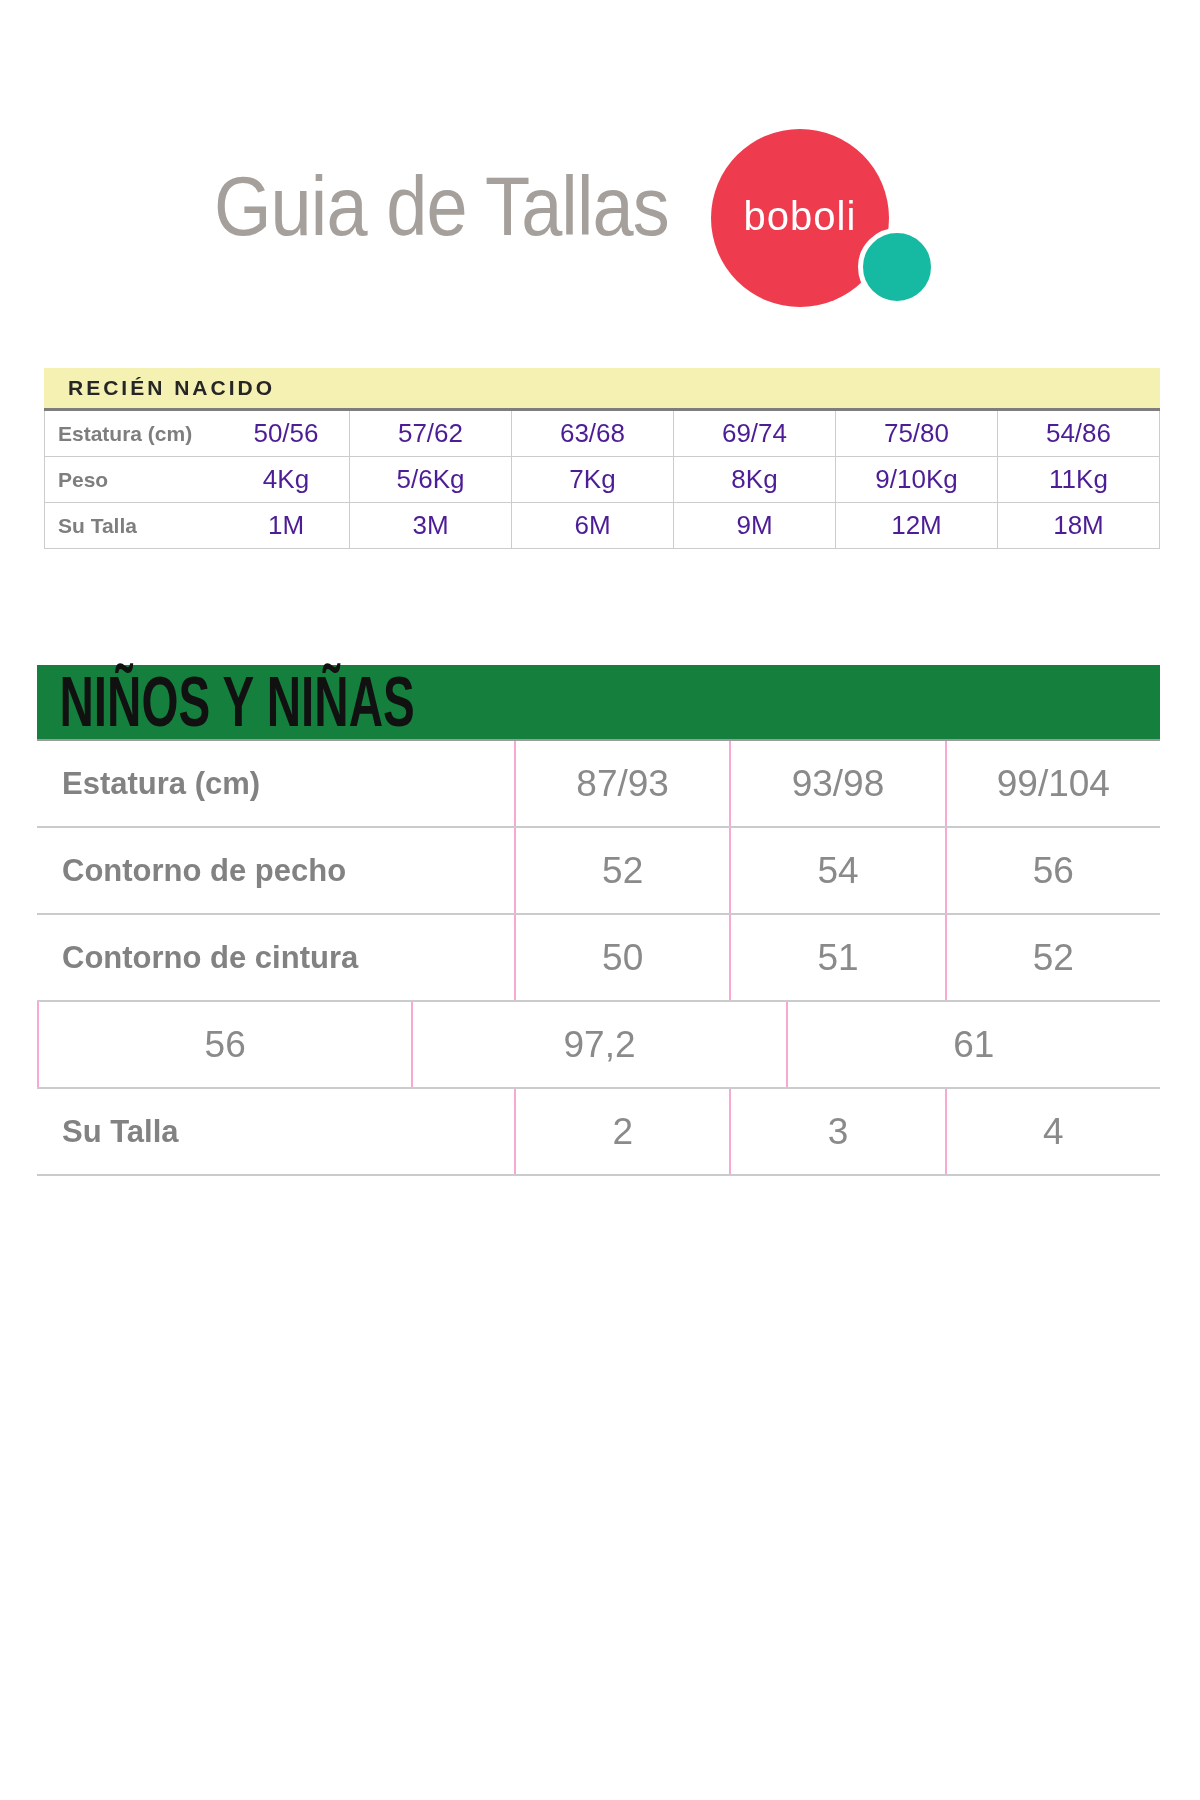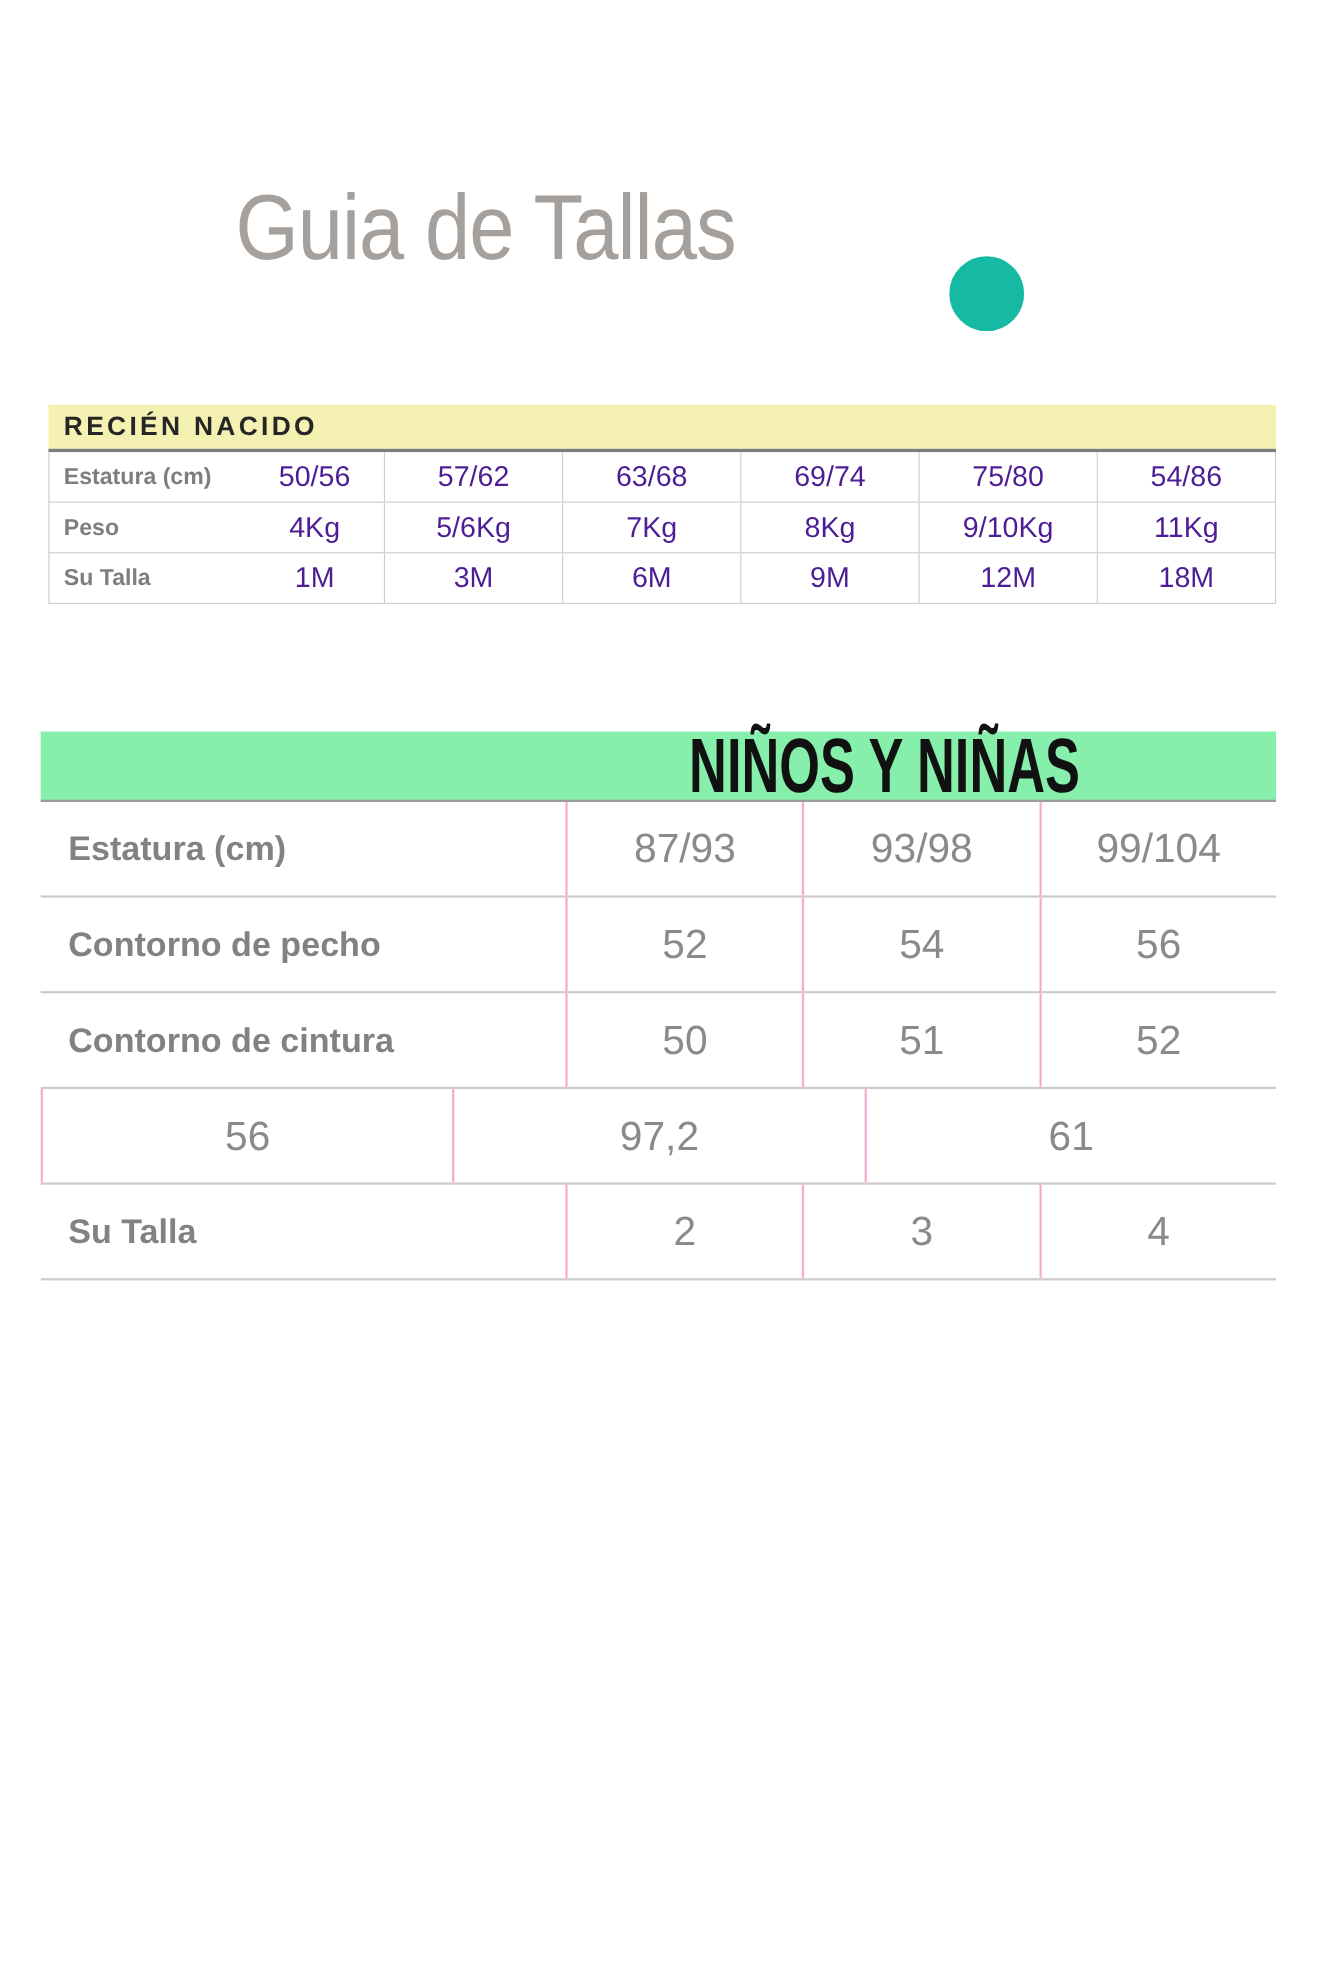--- a/index.html
+++ b/index.html
@@ -61,22 +61,22 @@
     position:absolute;
     left:44px;
     top:368px;
     width:1116px;
   }
   .t1-header {
     height:40px;
     background:#f5f1b2;
     display:flex;
     align-items:center;
-    padding-left:14px;
-    font-size:24px;
+    padding-left:24px;
+    font-size:21px;
     font-weight:700;
     letter-spacing:3px;
     color:#262626;
   }
   .t1-body {
     border-top:3px solid #7d7d7d;
   }
   .t1-row {
     display:flex;
     height:46px;
@@ -108,26 +108,25 @@
   }
 
   
   .table2 {
     position:absolute;
     left:37px;
     top:665px;
     width:1123px;
   }
   .t2-header {
-    height:64px;
-    background:#86efac;
+    height:76px;
+    background:#15803d;
     border-bottom:2.5px solid #9b9b9b;
     display:flex;
     align-items:center;
-    justify-content:flex-end;
   }
   .t2-header .t2-header-text {
     font-size:70px;
     font-weight:700;
     color:#111111;
     padding-left:33px;
     white-space:nowrap;
     transform:scaleX(0.68);
     transform-origin:left center;
   }
@@ -155,20 +154,23 @@
     border-left:2px solid #f9a8d4;
   }
 </style>
 </head>
 <body>
 
 <div class="page">
 
   <h1 class="title">Guia de Tallas</h1>
 
+  <div class="logo-red">
+    <span class="logo-text">boboli</span>
+  </div>
   <div class="logo-teal"></div>
 
   <section class="table1">
     <div class="t1-header">RECIÉN NACIDO</div>
     <div class="t1-body">
 
       <div class="t1-row">
         <div class="t1-label">Estatura (cm)</div>
         <div class="t1-cell first">50/56</div>
         <div class="t1-cell">57/62</div>

